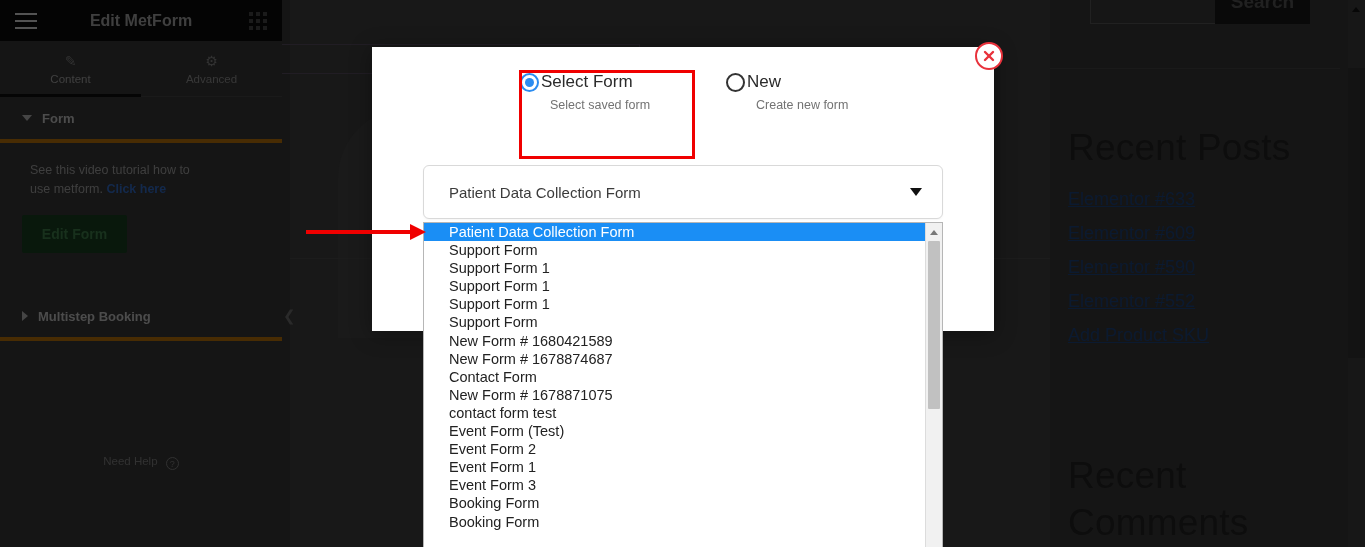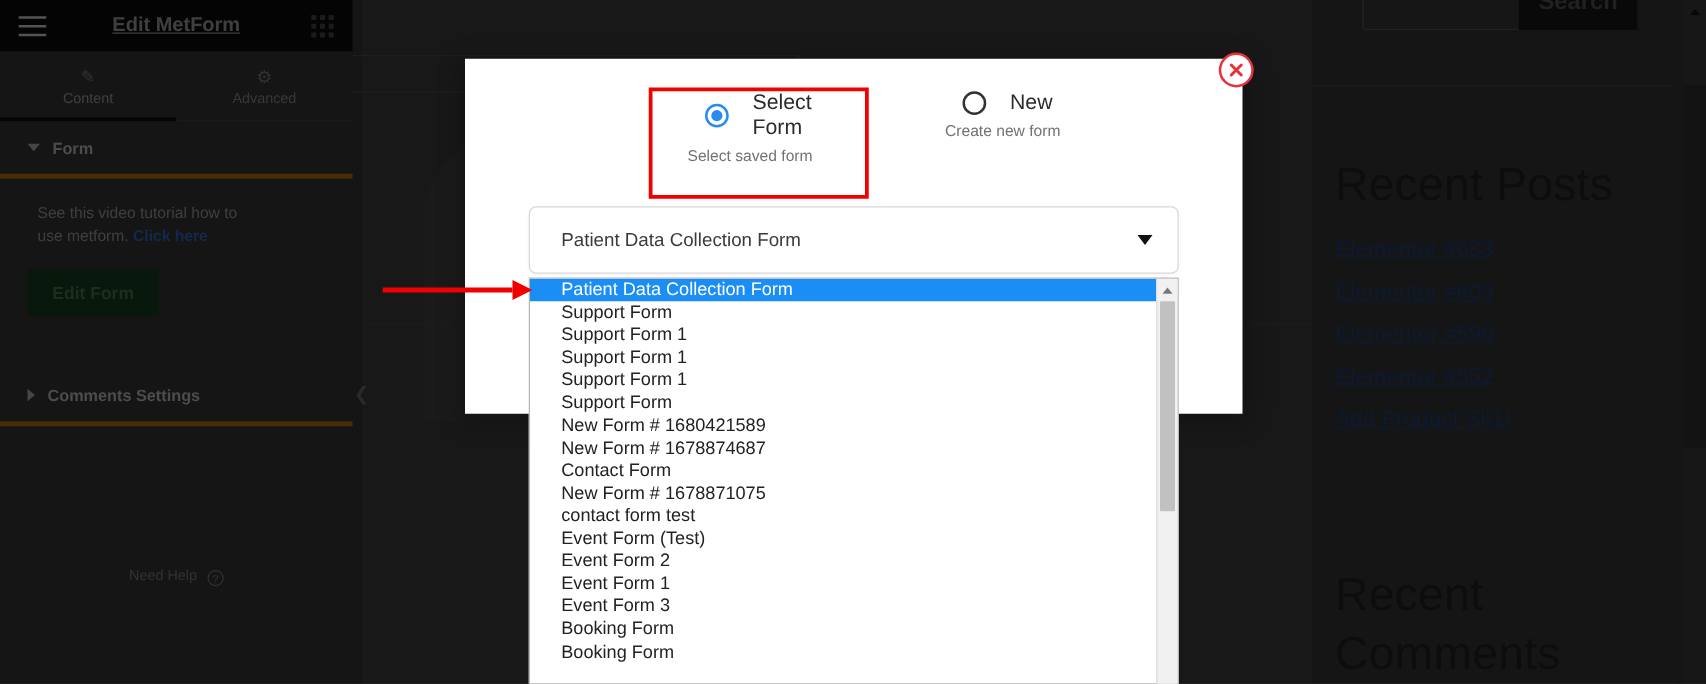--- a/index.html
+++ b/index.html
@@ -89,21 +89,21 @@
     position: absolute; left: 0; top: 0; width: 282px; height: 547px;
     background: #2f2f2f;
   }
   .panel-header {
     position: relative; height: 41px; background: #0b0b0b;
     display: flex; align-items: center; justify-content: space-between;
     padding: 0 15px;
   }
   .panel-title {
     position: absolute; left: 0; right: 0; text-align: center;
-    color: #8d8d8d; font-size: 16px; font-weight: 700; text-decoration: underline;
+    color: #8d8d8d; font-size: 16px; font-weight: 700;
   }
   .hamburger { position: relative; width: 22px; height: 16px; z-index: 2; }
   .hamburger i {
     position: absolute; left: 0; width: 22px; height: 2px; background: #b9b9b9;
   }
   .hamburger i:nth-child(1) { top: 0; }
   .hamburger i:nth-child(2) { top: 7px; }
   .hamburger i:nth-child(3) { top: 14px; }
   .grid-icon {
     position: relative; z-index: 2; display: grid;
@@ -174,21 +174,21 @@
     position: absolute; left: 975px; top: 42px; width: 28px; height: 28px;
     border-radius: 50%; background: #fff; border: 2px solid #e8313b;
     z-index: 60; display: flex; align-items: center; justify-content: center;
   }
   .modal-close svg { display: block; }
 
   .radio-row {
     position: absolute; left: 148px; top: 25px; display: flex; gap: 34px;
   }
   .radio-opt { width: 172px; }
-  .radio-line { display: flex; align-items: center; gap: 19px; padding-left: 44px; }
+  .radio-line { display: flex; align-items: center; gap: 2px; }
   .radio-ring {
     width: 19px; height: 19px; border-radius: 50%;
     border: 2px solid #2b8cf0; display: flex; align-items: center;
     justify-content: center; flex: none;
   }
   .radio-ring.off { border-color: #333; }
   .radio-dot { width: 9px; height: 9px; border-radius: 50%; background: #2b8cf0; }
   .radio-label { color: #2b2b2b; font-size: 17px; }
   .radio-sub { color: #737373; font-size: 12.5px; margin-left: 30px; margin-top: 6px; }
 
@@ -330,21 +330,21 @@
       <span>See this video tutorial how to use metform.</span>
       <a class="tutorial-link">Click here</a>
     </div>
 
     <button class="edit-form-btn">Edit Form</button>
 
     <div class="panel-gap"></div>
 
     <div class="section-head">
       <span class="caret-right"></span>
-      <span>Comments Settings</span>
+      <span>Multistep Booking</span>
     </div>
 
     <div class="need-help">
       <span>Need Help</span>
       <span class="help-circle">?</span>
     </div>
   </div>
   <div class="panel-collapse">❮</div>
 
   <div class="modal">

